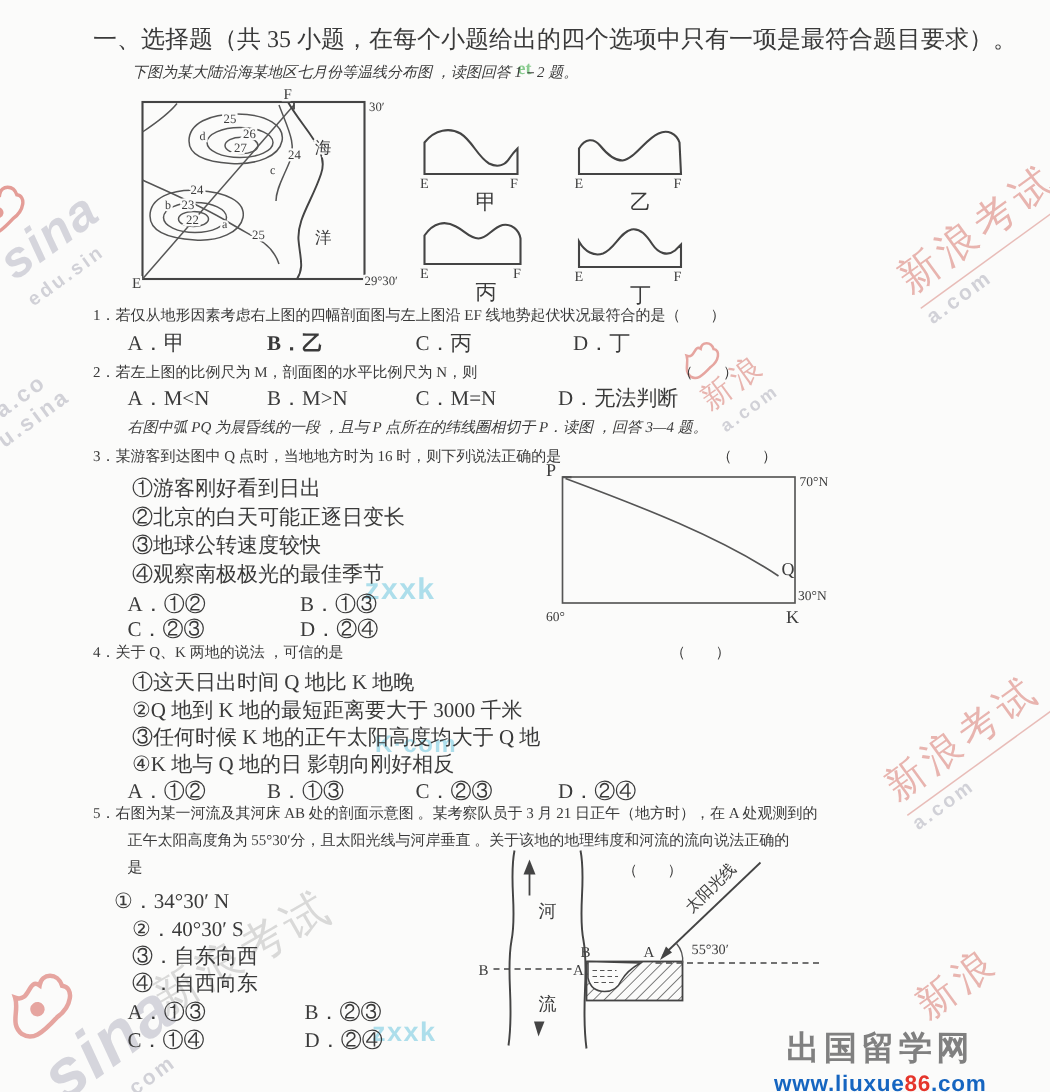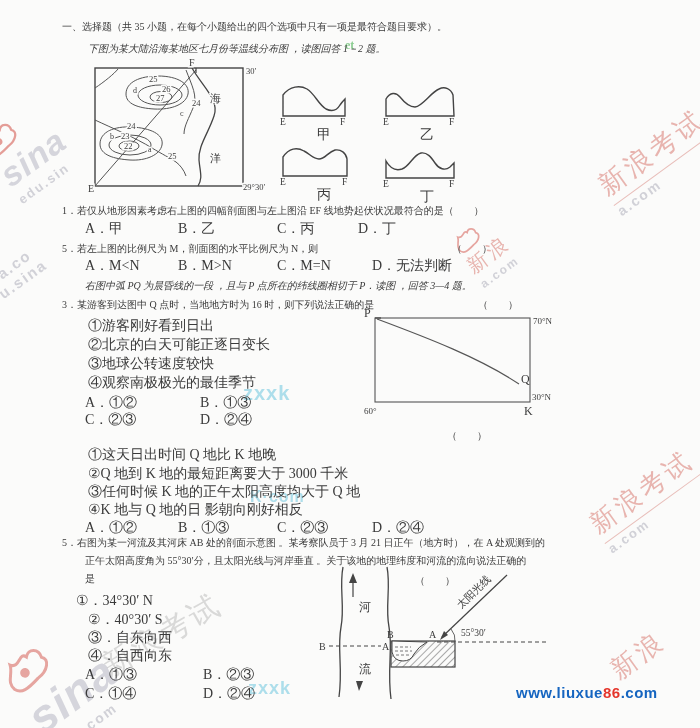--- a/index.html
+++ b/index.html
@@ -10,21 +10,21 @@
   .wm-rot{transform:rotate(-36deg);}
   .wm-sina-text{font-family:"Liberation Sans",sans-serif;font-style:italic;font-weight:bold;color:rgba(158,158,175,0.40);letter-spacing:1px;}
   .wm-sina-sub{font-family:"Liberation Sans",sans-serif;font-weight:bold;color:rgba(150,150,168,0.42);letter-spacing:2px;}
   .wm-red{color:rgba(213,110,100,0.50);letter-spacing:4px;}
   .wm-red-line{height:1px;background:rgba(205,95,85,0.40);margin-top:2px;}
   .wm-gray{color:rgba(176,176,176,0.45);letter-spacing:3px;}
   .wm-zxxk{font-family:"Liberation Sans",sans-serif;font-weight:bold;color:rgba(110,198,222,0.55);letter-spacing:1px;}
   
   .c{position:absolute;z-index:2;}
   .t14{font-size:10px;line-height:17px;white-space:nowrap;}
-  .t15{font-size:10px;line-height:18px;white-space:nowrap;font-family:Liberation Serif, serif;}
+  .t15{font-size:16px;line-height:18px;white-space:nowrap;font-family:Liberation Serif, serif;}
   .kai{font-style:italic;}
   .orow span{position:absolute;font-size:14px;white-space:nowrap;}
   .itm{font-size:14px;white-space:nowrap;}
   .pfname{font-size:14px;text-align:center;width:100%;}
   .profile{position:absolute;z-index:2;}
   svg{display:block;}
   svg text{font-family:"Liberation Serif","DejaVu Serif",serif;fill:#3c3c3c;}
   .maplbl{paint-order:stroke;stroke:#fbfbfa;stroke-width:3px;}
   
   #site-logo{position:absolute;z-index:3;left:516px;top:684px;text-align:center;font-family:"Liberation Sans",sans-serif;}
@@ -186,26 +186,26 @@
       <path d="M3 36 L3 19 C7 26 13 29 19 27 C27 24 30 13 38 11 C44 10 48 15 52 21 C56 27 62 29 67 25 L71 21 L71 36 Z" fill="#fbfbfa" stroke="#444" stroke-width="1.4"></path>
       <text x="0" y="45" font-size="9.5">E</text>
       <text x="66" y="45" font-size="9.5">F</text>
     </svg>
     <div class="pfname">丁</div>
   </div>
 
   <div class="c t14" style="left:62px;top:202px;">1．若仅从地形因素考虑右上图的四幅剖面图与左上图沿 EF 线地势起伏状况最符合的是（　　）</div>
   <div class="c orow" style="left:85px;top:220px;width:560px;height:18px;">
     <span style="left:0px;">A．甲</span>
-    <span style="left:93px;">B．乙</span>
+    <span style="left:93px;font-weight:bold;">B．乙</span>
     <span style="left:192px;">C．丙</span>
-    <span style="left:273px;">D．丁</span>
-  </div>
-
-  <div class="c t14" style="left:62px;top:240px;">5．若左上图的比例尺为 M，剖面图的水平比例尺为 N，则</div>
+    <span style="left:297px;">D．丁</span>
+  </div>
+
+  <div class="c t14" style="left:62px;top:240px;">2．若左上图的比例尺为 M，剖面图的水平比例尺为 N，则</div>
   <div class="c t14" style="left:452px;top:240px;">（　　）</div>
   <div class="c orow" style="left:85px;top:257px;width:560px;height:18px;">
     <span style="left:0px;">A．M&lt;N</span>
     <span style="left:93px;">B．M&gt;N</span>
     <span style="left:192px;">C．M=N</span>
     <span style="left:287px;">D．无法判断</span>
   </div>
 
   <div class="c t14 kai" style="left:85px;top:277px;">右图中弧 PQ 为晨昏线的一段 ，且与 P 点所在的纬线圈相切于 P．读图 ，回答 3—4 题。</div>
 
@@ -231,20 +231,21 @@
       <line x1="17" y1="15" x2="23" y2="15" stroke="#555" stroke-width="1.5"></line>
       <text x="6" y="14" font-size="12">P</text>
       <text x="175" y="21" font-size="9">70°N</text>
       <text x="163" y="80" font-size="12">Q</text>
       <text x="174" y="97" font-size="9">30°N</text>
       <text x="166" y="112" font-size="12">K</text>
       <text x="6" y="111" font-size="9">60°</text>
     </svg>
   </div>
 
+  <div class="c t14" style="left:62px;top:427px;">4．关于 Q、K 两地的说法 ，可信的是</div>
   <div class="c t14" style="left:447px;top:427px;">（　　）</div>
   <div class="c itm" style="left:88px;top:446px;">①这天日出时间 Q 地比 K 地晚</div>
   <div class="c itm" style="left:88px;top:465px;">②Q 地到 K 地的最短距离要大于 3000 千米</div>
   <div class="c itm" style="left:88px;top:483px;">③任何时候 K 地的正午太阳高度均大于 Q 地</div>
   <div class="c itm" style="left:88px;top:501px;">④K 地与 Q 地的日 影朝向刚好相反</div>
   <div class="c orow" style="left:85px;top:519px;width:560px;height:18px;">
     <span style="left:0px;">A．①②</span>
     <span style="left:93px;">B．①③</span>
     <span style="left:192px;">C．②③</span>
     <span style="left:287px;">D．②④</span>
@@ -300,16 +301,17 @@
 
       <line x1="192" y1="12" x2="127" y2="74" stroke="#444" stroke-width="1.2"></line>
       <polygon points="125,77 133,72 129,68" fill="#444"></polygon>
       <path d="M140 79 A 17 17 0 0 0 136 66" fill="none" stroke="#555" stroke-width="0.9"></path>
       <text x="146" y="73" font-size="9.5">55°30′</text>
       <text x="146" y="46" font-size="10.5" transform="rotate(-44 146 46)">太阳光线</text>
     </svg>
   </div>
 
   <div id="site-logo">
+    <div id="site-name">出国留学网</div>
     <div id="site-url"><span class="u-blue">www.liuxue</span><span class="u-red">86</span><span class="u-blue">.com</span></div>
   </div>
 
 </div>
 
 </body></html>

